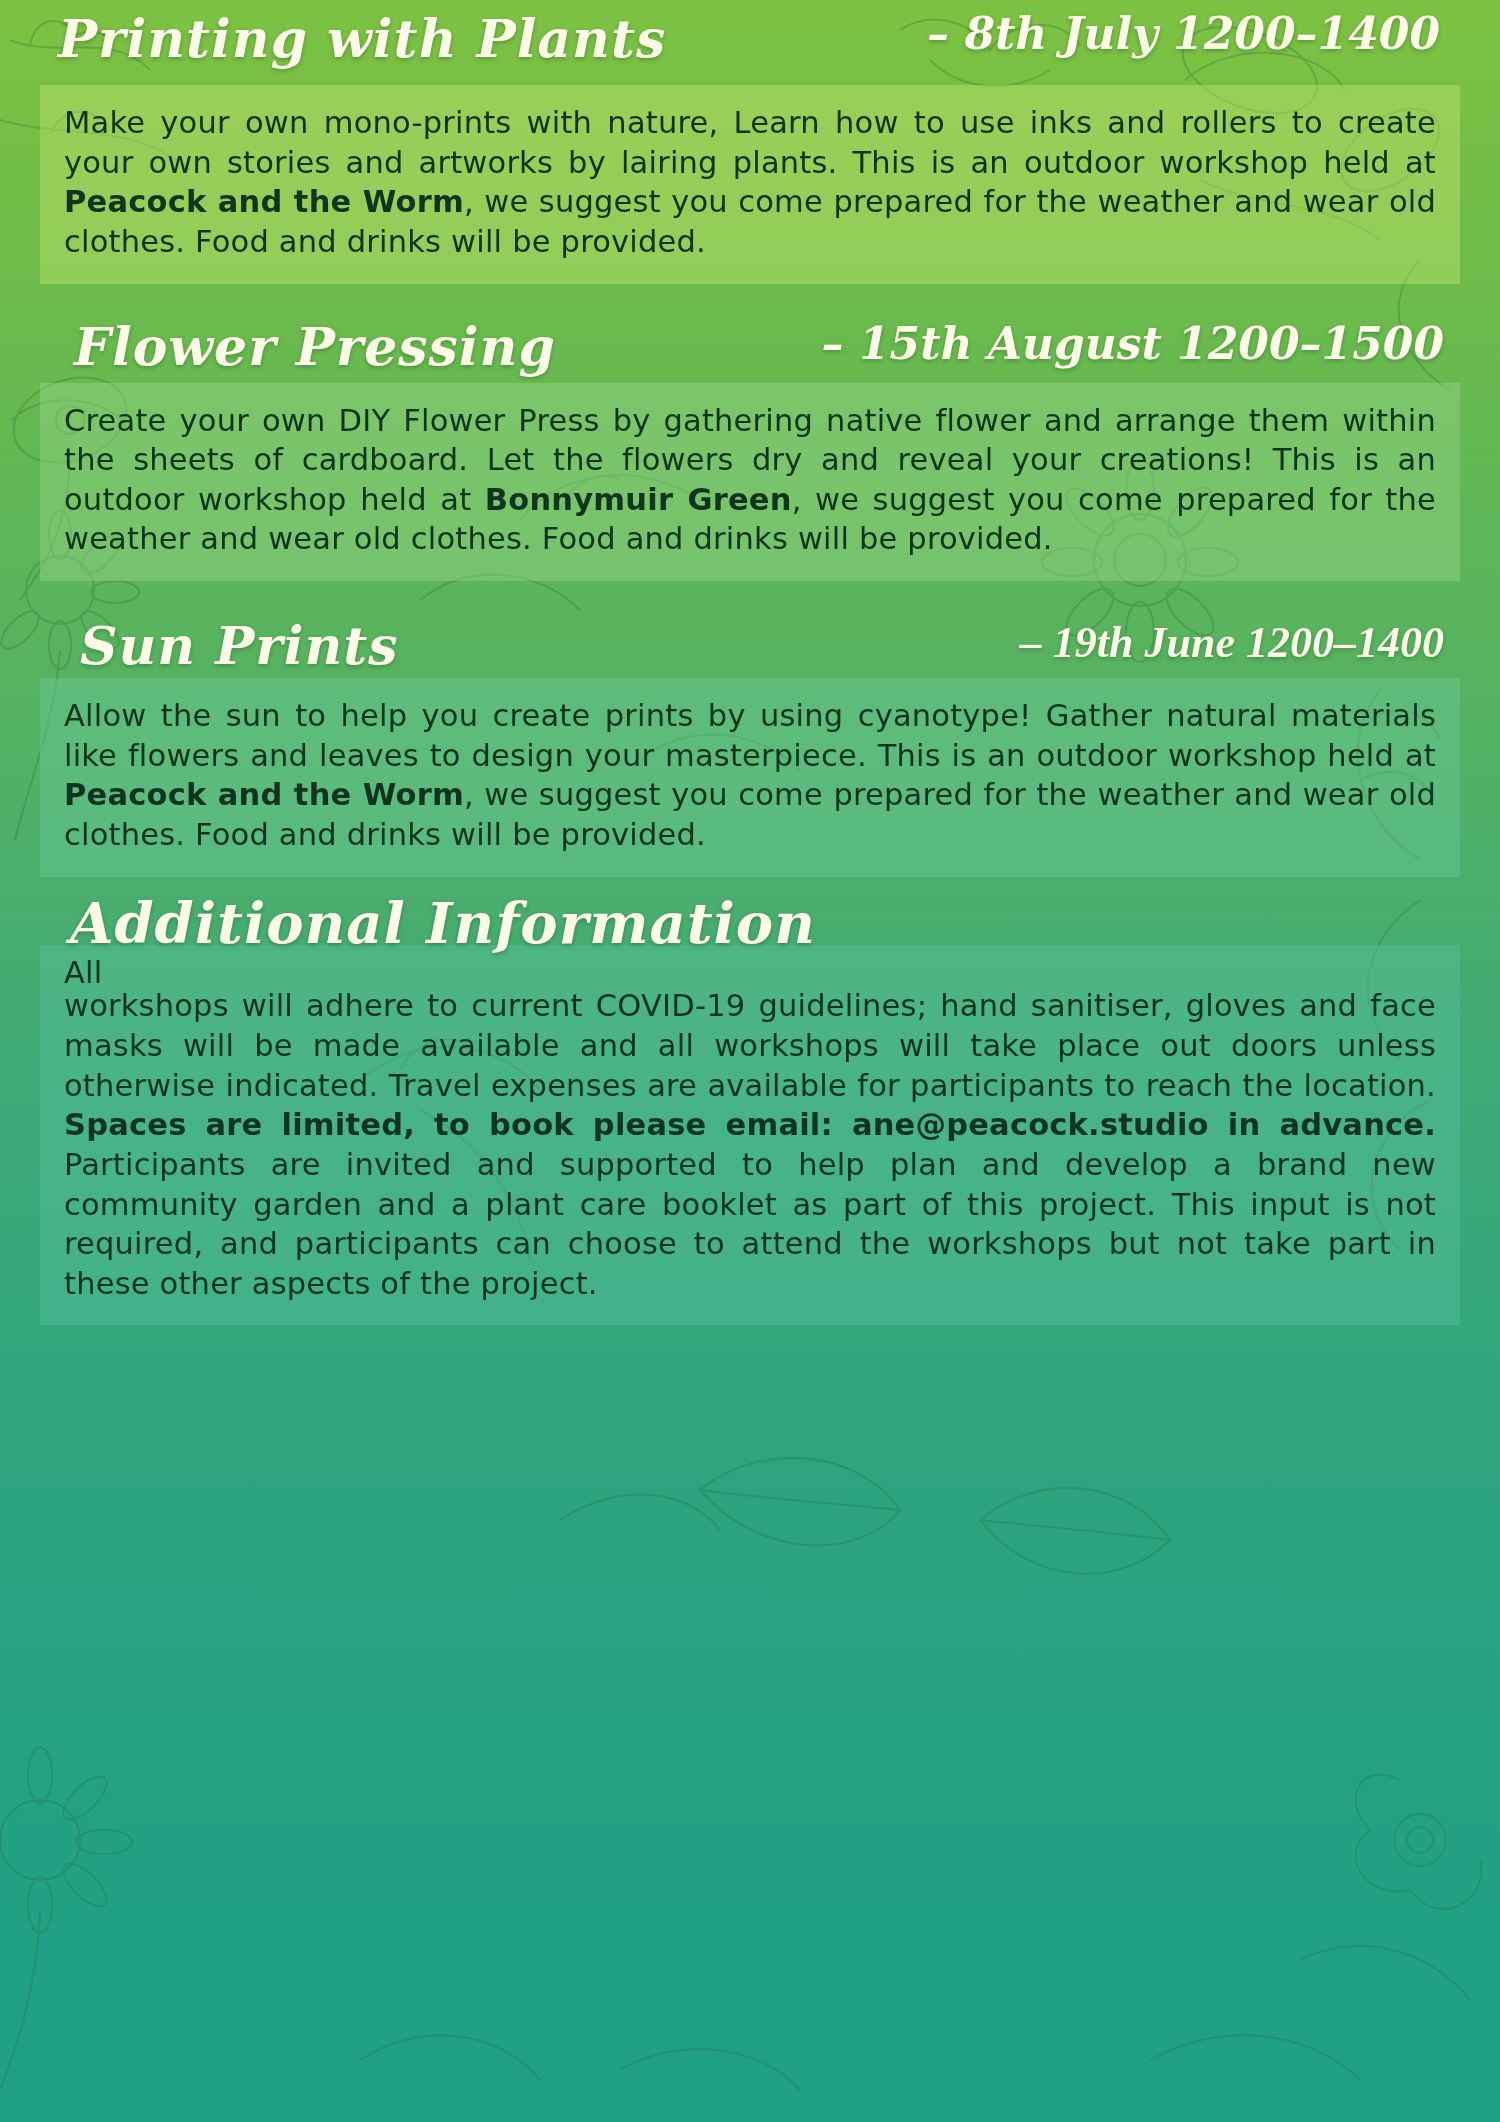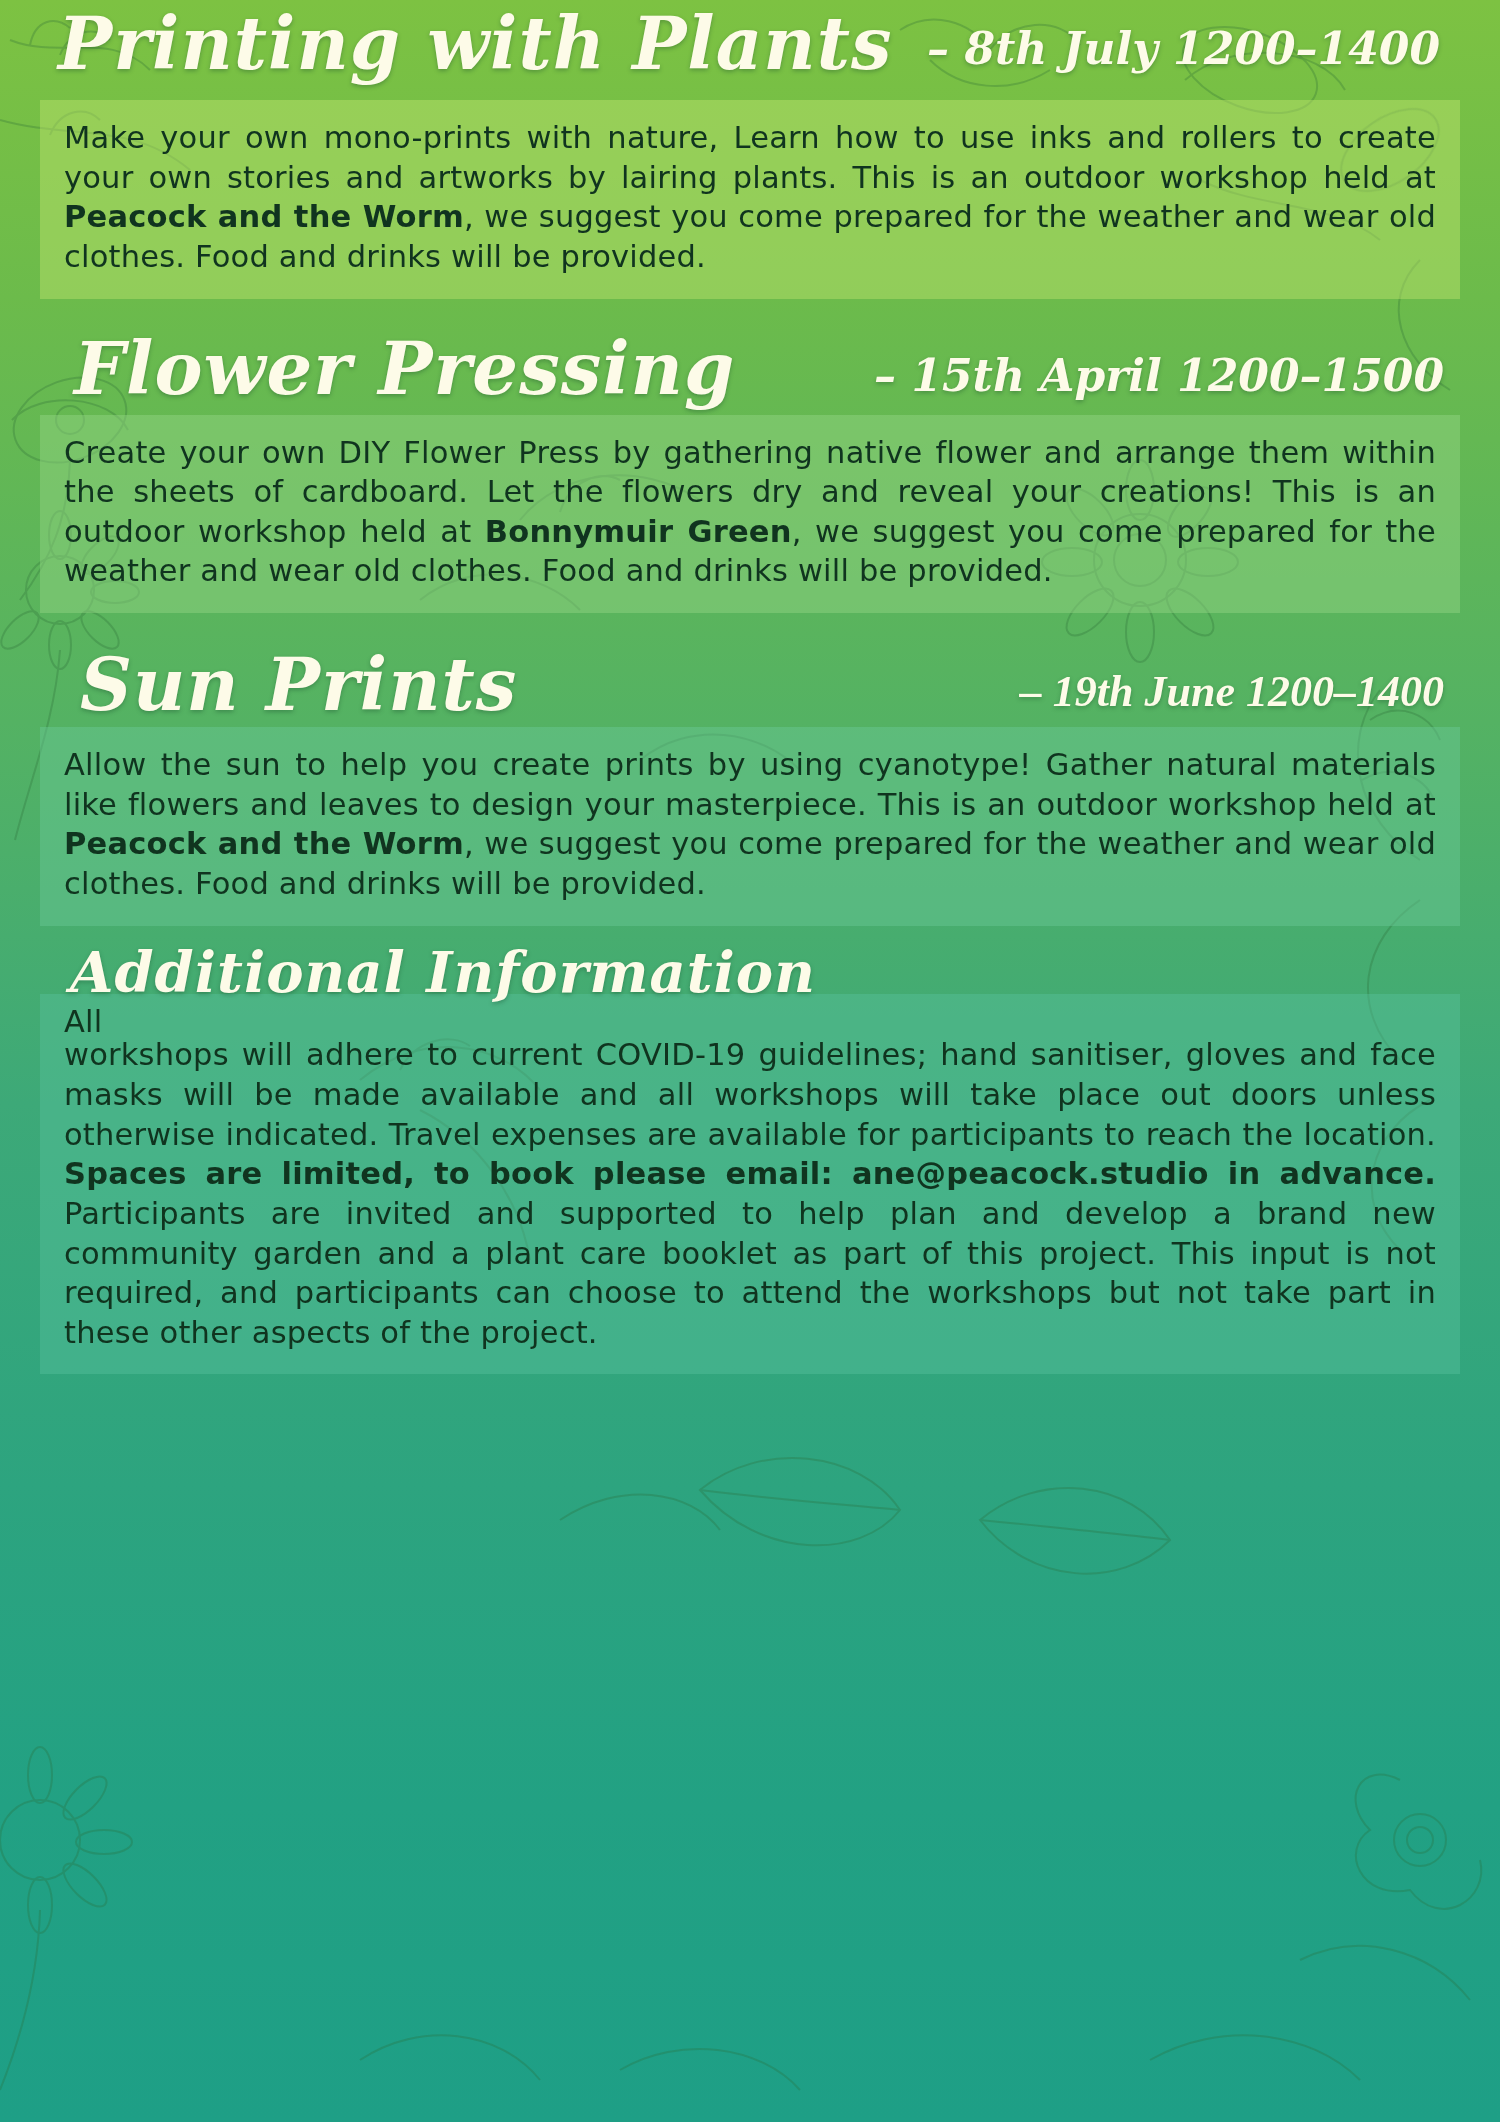--- a/index.html
+++ b/index.html
@@ -62,21 +62,21 @@
     font-family: "DejaVu Serif", serif;
     font-style: italic;
     font-weight: bold;
     color: #fdfbe8;
     letter-spacing: 1px;
     text-shadow: 0 2px 4px rgba(20,70,40,0.35);
     line-height: 1;
     display: inline-block;
   }
 
-  .t-main { font-size: 72px; }
+  .t-main { font-size: 52px; }
   .t-addl { font-size: 56px; }
 
   .date {
     font-family: "DejaVu Serif", serif;
     font-style: italic;
     font-weight: bold;
     color: #fdfbe8;
     font-size: 44px;
     text-shadow: 0 2px 4px rgba(20,70,40,0.35);
     white-space: nowrap;
@@ -230,21 +230,21 @@
           <span class="date date-printing">– 8th July 1200–1400</span>
         </div>
       </div>
       <div class="body-box box-1">Make your own mono-prints with  nature, Learn how to use inks and rollers to create your own stories and artworks by lairing plants. This is an outdoor workshop held at <b>Peacock and the Worm</b>, we suggest you come prepared for the weather and wear old clothes. Food and drinks will be provided.</div>
     </div>
 
     <div class="section" id="sec-flower">
       <div class="title-row">
         <div class="title-line">
           <span class="script-title t-main title-flower">Flower Pressing</span>
-          <span class="date date-flower">– 15th April 1200–1500</span>
+          <span class="date date-flower">– 15th August 1200–1500</span>
         </div>
       </div>
       <div class="body-box box-2">Create your own DIY Flower Press by gathering native flower and  arrange them within the sheets of cardboard. Let the flowers dry and reveal your creations! This is an outdoor workshop held at <b>Bonnymuir Green</b>, we suggest you come prepared for the weather and wear old clothes. Food and drinks will be provided.</div>
     </div>
 
     <div class="section" id="sec-sun">
       <div class="title-row">
         <div class="title-line">
           <span class="script-title t-main title-sun">Sun Prints</span>
           <span class="date date-sun">– 19th June 1200–1400</span>

